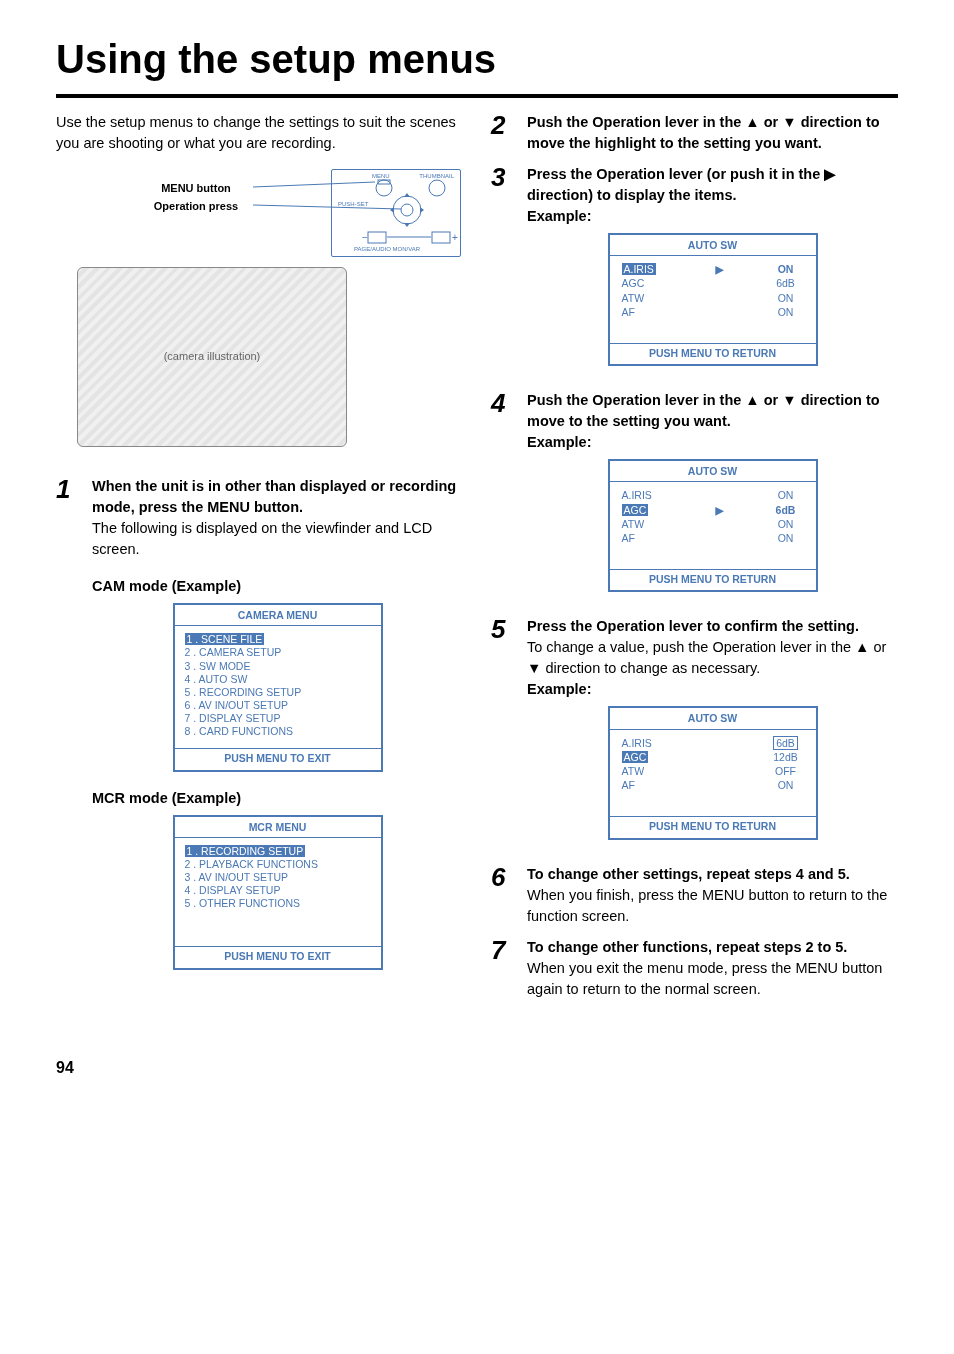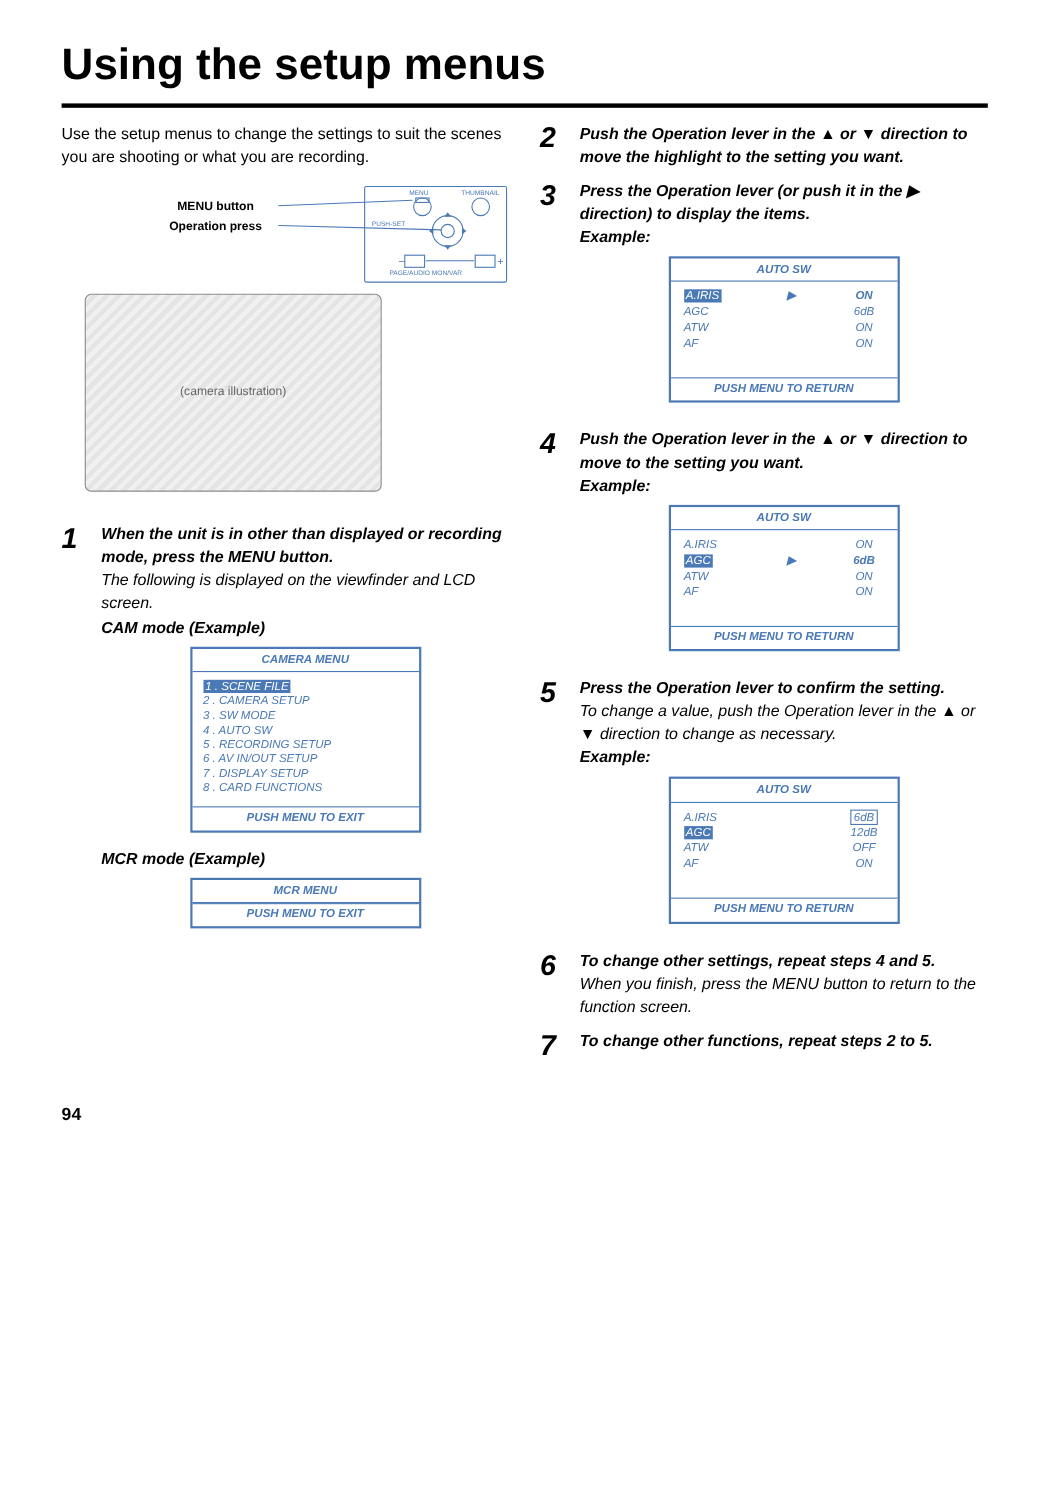--- a/index.html
+++ b/index.html
@@ -36,23 +36,23 @@
     font-size: 15.5px;
     font-weight: bold;
     padding: 4px 10px;
     margin-bottom: 14px;
   }
   .bullets { font-size: 14.5px; margin-left: 12px; margin-bottom: 22px; }
   .bullets li { list-style: none; position: relative; padding-left: 12px; margin-bottom: 2px;}
   .bullets li::before { content: "•"; position: absolute; left: 0; top: 0; }
   .step { display: flex; gap: 14px; margin-bottom: 10px; }
   .step-num { font-size: 26px; font-weight: bold; font-style: italic; line-height: 1; min-width: 22px; }
-  .step-body { flex: 1; font-size: 14.5px; font-style: italic; }
+  .step-body { flex: 1; font-size: 14.5px; }
   .step-head { font-weight: bold; }
-  .subhead { font-weight: bold; margin-top: 1px; margin-bottom: 4px; font-size: 14.5px;}
+  .subhead { font-weight: bold; margin-top: 16px; margin-bottom: 4px; font-size: 14.5px;}
   .menu-box {
     width: 210px;
     margin: 6px auto 14px;
     border: 2px solid #4a79b5;
     font-size: 10.5px;
     color: #4a79b5;
   }
   .menu-title {
     text-align: center;
     font-weight: bold;
@@ -76,21 +76,21 @@
     font-weight: bold;
     border-top: 1px solid #4a79b5;
     padding: 2px 0 3px;
   }
   .auto-row { display: flex; justify-content: space-between; align-items: flex-end; padding: 0 12px; line-height: 1.35;}
   .auto-label { min-width: 50px; }
   .auto-arrow { width: 14px; text-align: center; }
   .auto-val { min-width: 36px; text-align: center; }
   .menu-auto-items { padding: 6px 0 24px; font-weight: bold; font-size: 10.5px; }
   .tri { display:inline-block; }
-  .page-num { font-size: 16px; font-weight: bold; margin-top: 29px; }
+  .page-num { font-size: 16px; font-weight: bold; margin-top: 46px; }
   .dlabel { position:absolute; font-size:11px; font-weight:bold; text-align:center; }
   .cam-placeholder {
     position:absolute; left:20px; top:98px; width:270px; height:180px;
     border:1px solid #888; border-radius:6px;
     background: repeating-linear-gradient(135deg,#f0f0f0,#f0f0f0 4px,#e4e4e4 4px,#e4e4e4 8px);
     display:flex; align-items:center; justify-content:center;
     color:#666; font-size:11px;
   }
   .panel-box {
     position:absolute; left:274px; top:0; width:130px; height:88px;
@@ -165,20 +165,27 @@
             <div class="menu-item-line">6 . AV IN/OUT SETUP</div>
             <div class="menu-item-line">7 . DISPLAY SETUP</div>
             <div class="menu-item-line">8 . CARD FUNCTIONS</div>
           </div>
           <div class="menu-footer">PUSH MENU TO EXIT</div>
         </div>
 
         <div class="subhead">MCR mode (Example)</div>
         <div class="menu-box">
           <div class="menu-title">MCR MENU</div>
+          <div class="menu-items" style="padding-bottom:36px;">
+            <div class="menu-item-line"><span class="menu-highlight">1 . RECORDING SETUP</span></div>
+            <div class="menu-item-line">2 . PLAYBACK FUNCTIONS</div>
+            <div class="menu-item-line">3 . AV IN/OUT SETUP</div>
+            <div class="menu-item-line">4 . DISPLAY SETUP</div>
+            <div class="menu-item-line">5 . OTHER FUNCTIONS</div>
+          </div>
           <div class="menu-footer">PUSH MENU TO EXIT</div>
         </div>
       </div>
     </div>
   </div>
 
   <div class="col">
 
     <div class="step">
       <div class="step-num">2</div>
@@ -303,19 +310,20 @@
       <div class="step-body">
         <div class="step-head">To change other settings, repeat steps 4 and 5.</div>
         <div>When you finish, press the MENU button to return to the function screen.</div>
       </div>
     </div>
 
     <div class="step">
       <div class="step-num">7</div>
       <div class="step-body">
         <div class="step-head">To change other functions, repeat steps 2 to 5.</div>
+        <div>When you exit the menu mode, press the MENU button again to return to the normal screen.</div>
       </div>
     </div>
 
   </div>
 </div>
 
 <div class="page-num">94</div>
 
 </body></html>

